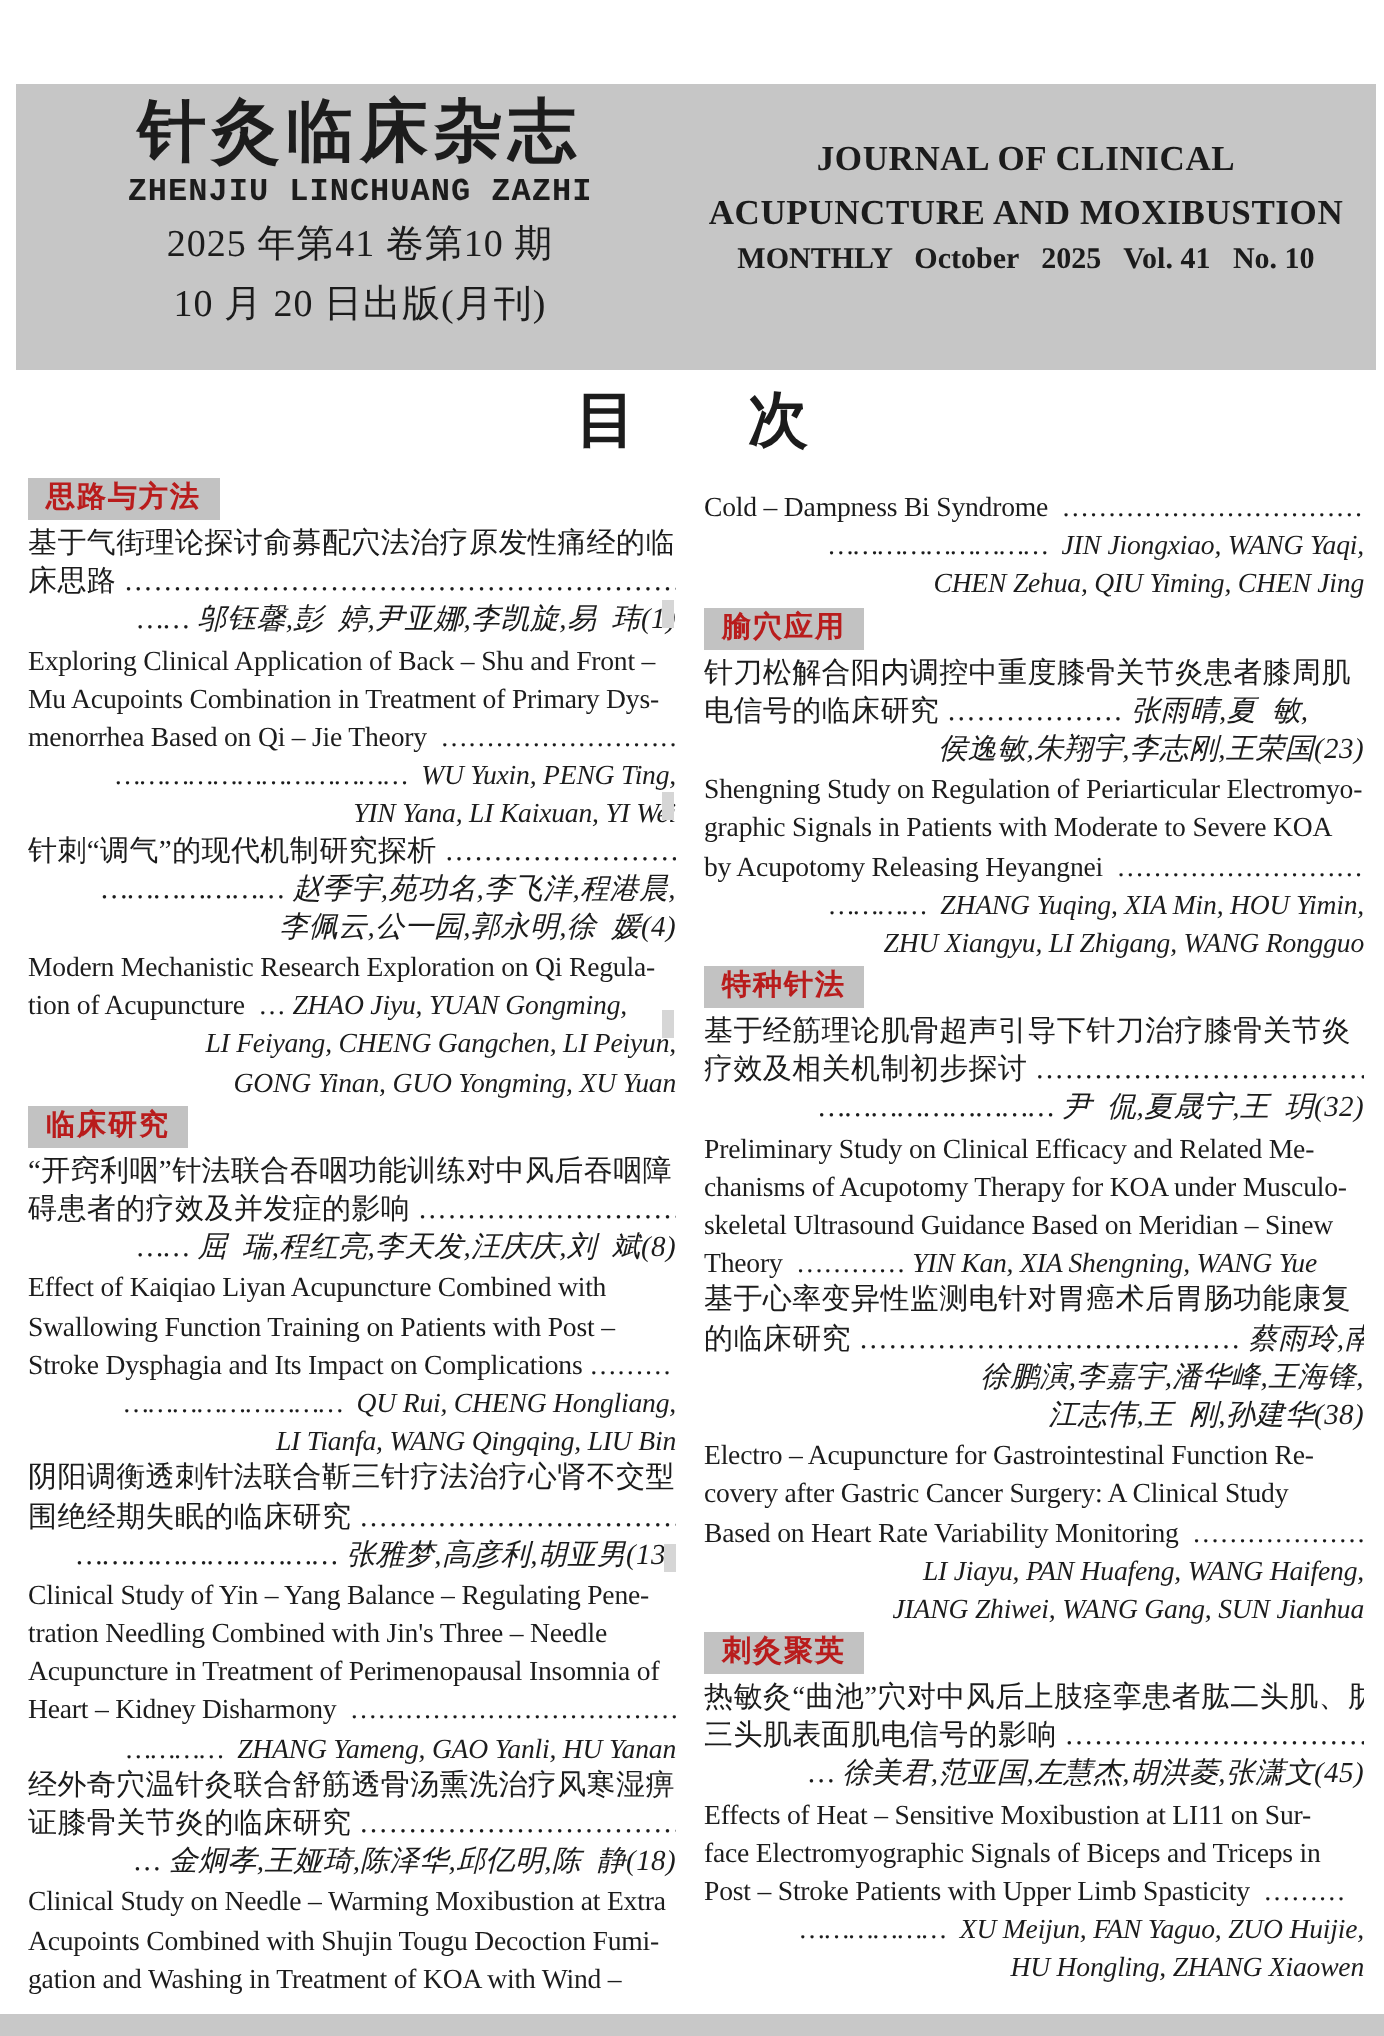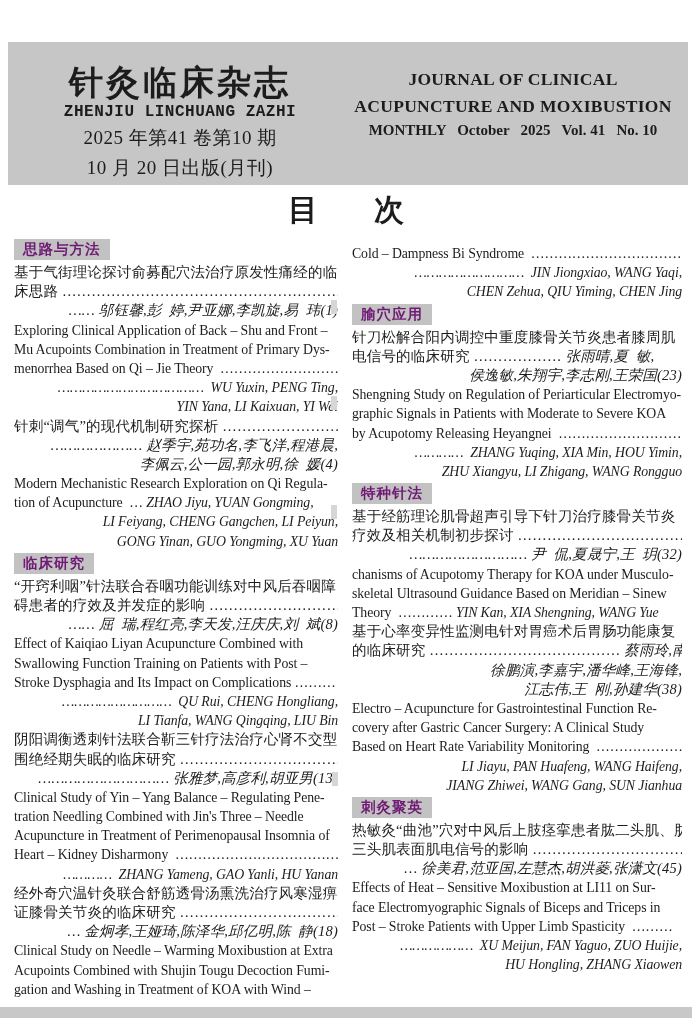--- a/index.html
+++ b/index.html
@@ -6,21 +6,21 @@
   body{
     width:692px;height:1018px;position:relative;overflow:hidden;
     background:#ffffff;color:#1c1c1c;
     font-family:"Liberation Serif","DejaVu Serif",serif;
   }
   
   .header{
     position:absolute;left:8px;top:42px;width:680px;height:143px;
     background:#c6c6c6;display:flex;
   }
-  .h-left{width:330px;padding-top:20px;padding-left:14px;box-sizing:border-box;}
+  .h-left{width:330px;padding-top:4px;padding-left:14px;box-sizing:border-box;}
   .cn-title{
     font-family:"Liberation Sans","DejaVu Sans",sans-serif;
     font-weight:bold;font-size:34px;letter-spacing:3px;text-align:center;line-height:40px;
   }
   .pinyin{font-weight:bold;font-size:16px;text-align:center;letter-spacing:0.5px;margin-top:1px;font-family:Liberation Mono, monospace;}
   .issue{font-size:19px;text-align:center;margin-top:4px;letter-spacing:0.5px;}
   .h-right{flex:1;padding-top:24px;text-align:center;}
   .en-title{font-weight:bold;font-size:17.5px;line-height:27px;letter-spacing:0.3px;}
   .en-issue{font-weight:bold;font-size:15px;margin-top:2px;white-space:pre;}
   
@@ -38,21 +38,21 @@
   .col.right{width:330px;padding-top:7px;}
   .line{height:19.2px;line-height:19.2px;overflow:hidden;font-size:14.5px;}
   .line .seg{white-space:pre;}
   .line.l{white-space:nowrap;}
   .line.r{display:flex;justify-content:flex-end;white-space:nowrap;}
   .entry.en .line{font-size:13.8px;letter-spacing:-0.1px;}
   .entry.cn .line{letter-spacing:0.2px;}
   .seg.it{font-style:italic;}
   .sec-badge{margin:2px 0 3px;}
   .sec-badge span{
-    display:inline-block;background:#c2c2c2;color:#701a75;
+    display:inline-block;background:#c2c2c2;color:#b91c1c;
     font-weight:bold;font-size:14.5px;padding:0 9px;height:21px;line-height:21px;
     letter-spacing:1px;
   }
   
   .bottom-band{position:absolute;left:0;top:1007px;width:692px;height:11px;background:#c8c8c8;}
   .artifact{position:absolute;width:6px;background:#d6d6d6;}
 </style>
 </head>
 <body>
 
@@ -194,20 +194,21 @@
       </div>
       <div class="sec-badge"><span>特种针法</span></div>
       <div class="entry cn">
         <div class="line l"><span class="seg">基于经筋理论肌骨超声引导下针刀治疗膝骨关节炎</span></div>
         <div class="line l"><span class="seg">疗效及相关机制初步探讨 ………………………………………………</span></div>
         <div class="line r">
           <span class="seg it">……………………… 尹  侃,夏晟宁,王  玥(32)</span>
         </div>
       </div>
       <div class="entry en">
+        <div class="line l"><span class="seg">Preliminary Study on Clinical Efficacy and Related Me-</span></div>
         <div class="line l"><span class="seg">chanisms of Acupotomy Therapy for KOA under Musculo-</span></div>
         <div class="line l"><span class="seg">skeletal Ultrasound Guidance Based on Meridian – Sinew</span></div>
         <div class="line l"><span class="seg">Theory  ………… </span><span class="seg it">YIN Kan, XIA Shengning, WANG Yue</span></div>
       </div>
       <div class="entry cn">
         <div class="line l"><span class="seg">基于心率变异性监测电针对胃癌术后胃肠功能康复</span></div>
         <div class="line l"><span class="seg">的临床研究 ………………………………… </span><span class="seg it">蔡雨玲,南海鸥,</span></div>
         <div class="line r">
           <span class="seg it">徐鹏演,李嘉宇,潘华峰,王海锋,</span>
         </div>

